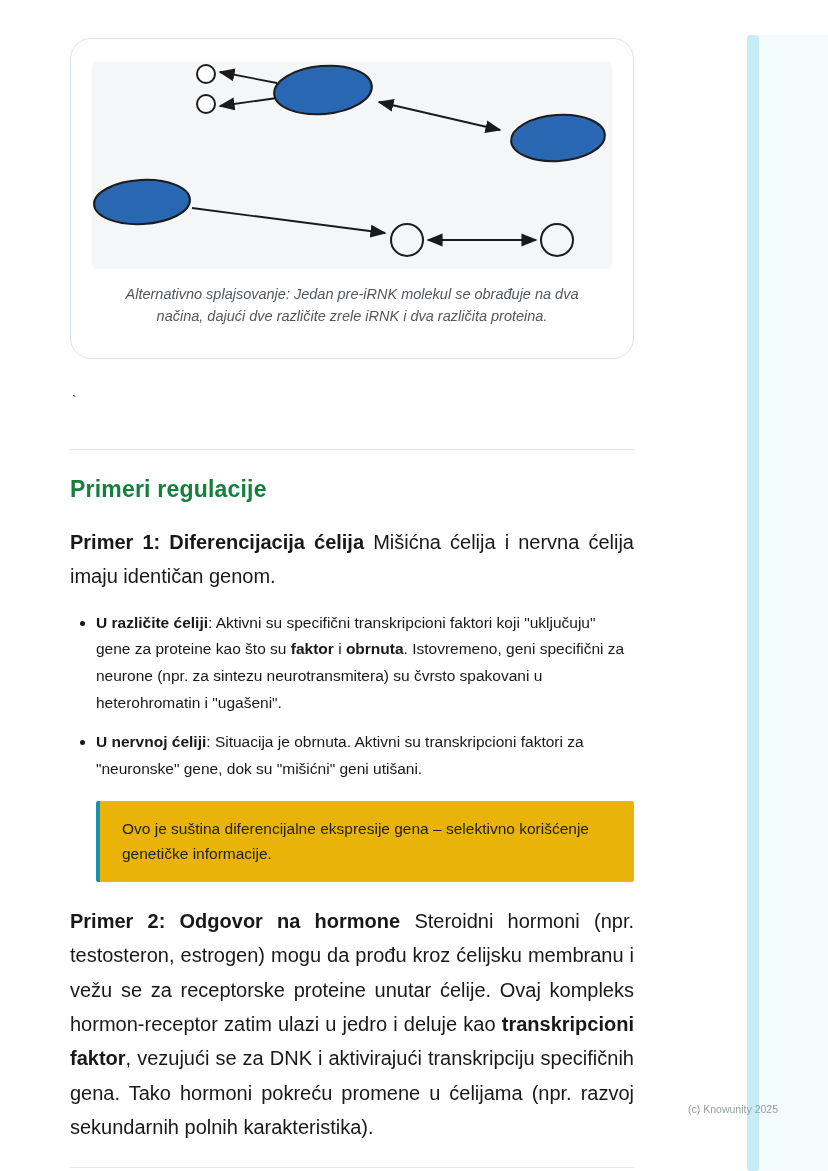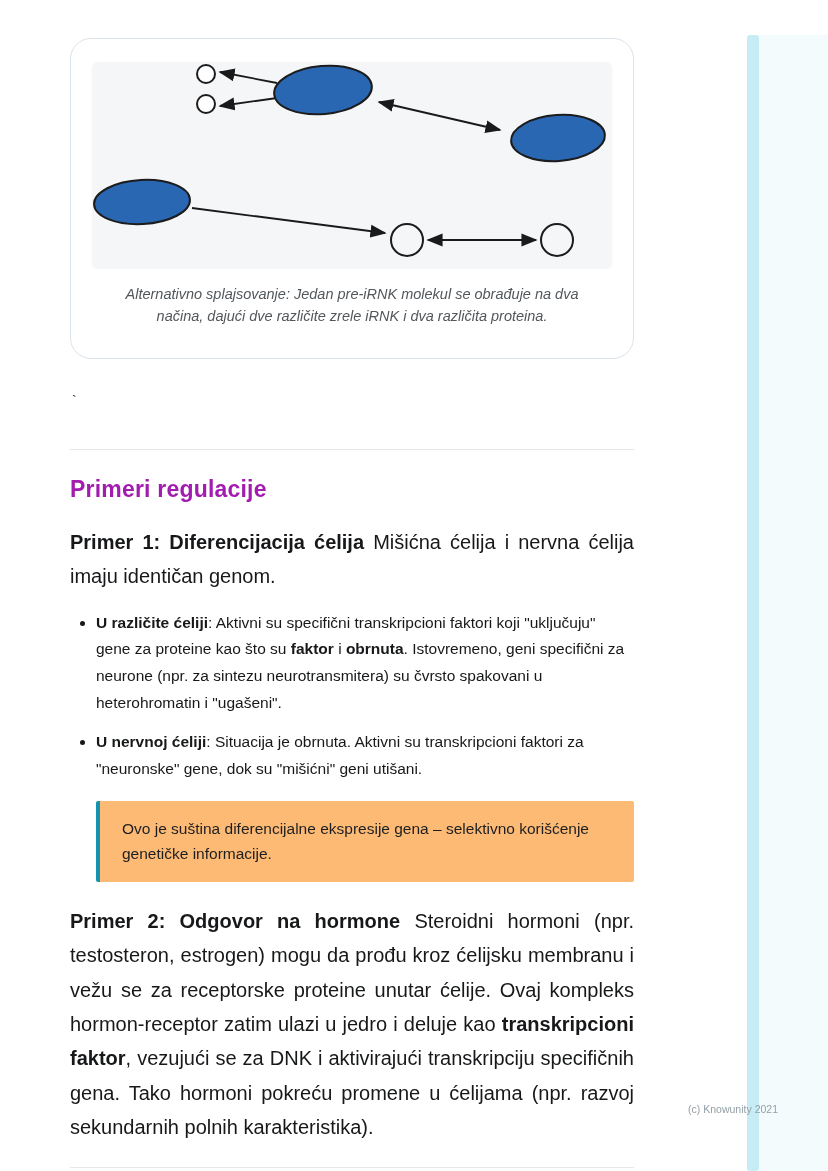--- a/index.html
+++ b/index.html
@@ -45,21 +45,21 @@
     border: none;
     border-top: 1px solid #e4e6e8;
     margin: 36px 0 0;
   }
   hr.divider2 { margin-top: 22px; }
 
   h2.section-heading {
     margin: 26px 0 0;
     font-size: 23px;
     font-weight: 700;
-    color: #a21caf;
+    color: #15803d;
     letter-spacing: 0.2px;
   }
 
   p.para {
     margin: 22px 0 0;
     font-size: 20px;
     line-height: 1.72;
     text-align: justify;
   }
   p.para strong, li strong { font-weight: 700; }
@@ -71,21 +71,21 @@
   ul.bullets li {
     font-size: 15.5px;
     line-height: 1.72;
     margin-bottom: 13px;
     text-align: left;
   }
   ul.bullets li:last-child { margin-bottom: 8px; }
 
   .callout {
     margin: 18px 0 0 26px;
-    background: #fdba74;
+    background: #eab308;
     border-left: 4px solid #1592ae;
     border-radius: 2px;
     padding: 15px 22px;
   }
   .callout p {
     margin: 0;
     font-size: 15.5px;
     line-height: 1.65;
     color: #1d1e20;
   }
@@ -163,13 +163,13 @@
   <p class="para p2"><strong>Primer 2: Odgovor na hormone</strong><span> Steroidni hormoni (npr. testosteron, estrogen) mogu da prođu kroz ćelijsku membranu i vežu se za receptorske proteine unutar ćelije. Ovaj kompleks hormon-receptor zatim ulazi u jedro i deluje kao </span><strong>transkripcioni faktor</strong><span>, vezujući se za DNK i aktivirajući transkripciju specifičnih gena. Tako hormoni pokreću promene u ćelijama (npr. razvoj sekundarnih polnih karakteristika).</span></p>
 
   <hr class="divider divider2">
 
   <h2 class="section-heading">Važne napomene i saveti za test</h2>
 
 </div>
 
 <div class="right-tint"></div>
 <div class="right-stripe"></div>
-<div class="footer">(c) Knowunity 2021</div>
+<div class="footer">(c) Knowunity 2025</div>
 
 </body></html>

